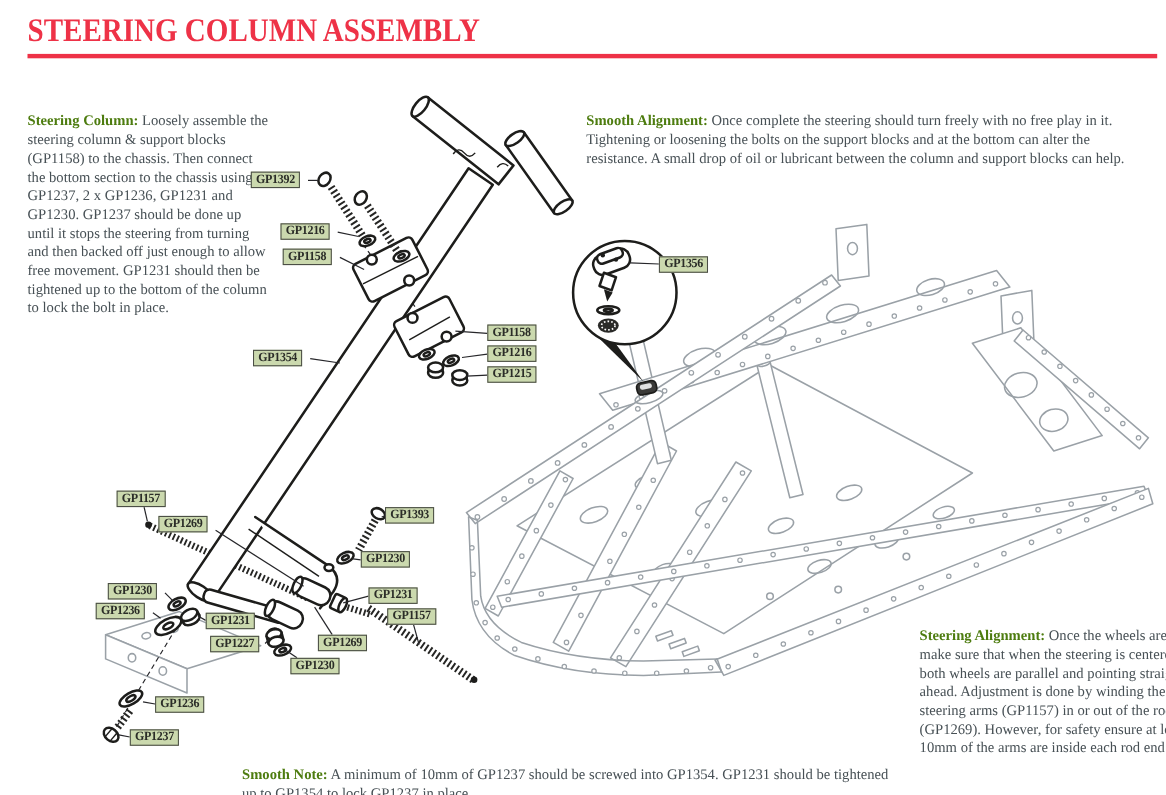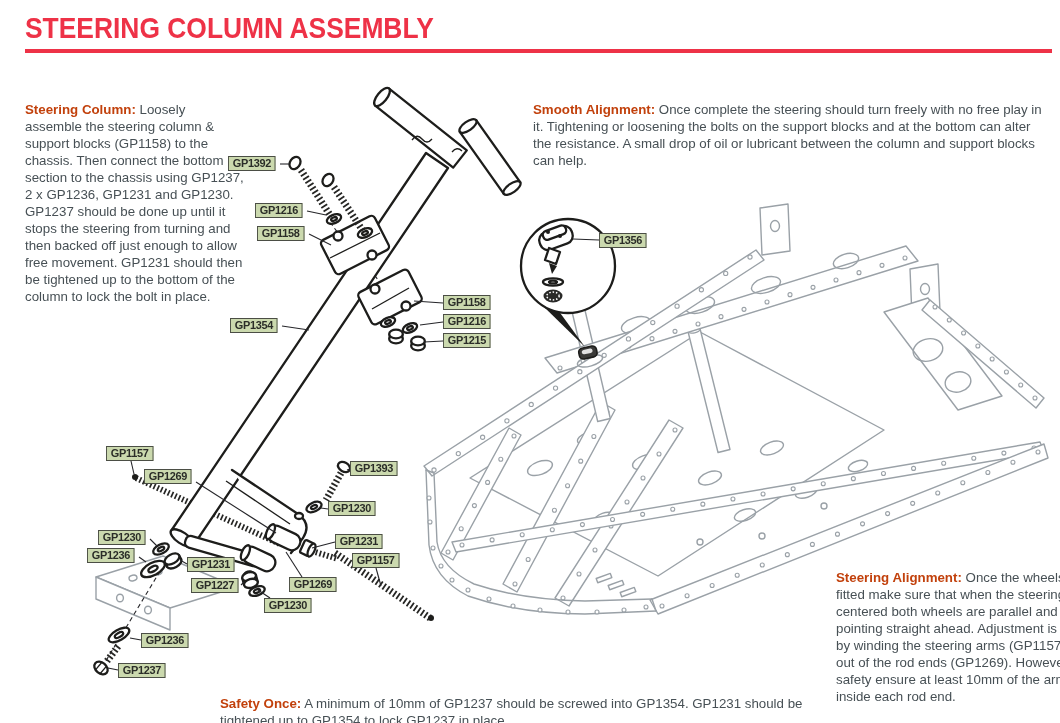--- a/index.html
+++ b/index.html
@@ -1,22 +1,22 @@
 <!DOCTYPE html>
 <html><head>
 <meta charset="utf-8">
 <style>
   html,body{margin:0;padding:0;background:#ffffff;}
   #page{position:relative;width:1060px;height:723px;background:#fff;overflow:hidden;
-        font-family:Liberation Sans, sans-serif;}
+        font-family:Liberation Serif, serif;}
   .title{position:absolute;left:25px;top:13px;font-weight:800;font-size:30px;line-height:1;
          color:#ee3247;letter-spacing:0px;transform:scaleX(.88);transform-origin:left top;white-space:nowrap;}
   .rule{position:absolute;left:25px;top:49px;width:1027px;height:4px;background:#ee3247;}
   .note{position:absolute;font-size:13.3px;line-height:1.28;color:#475055;}
-  .note b{color:#c2410c;}
+  .note b{color:#4d7c0f;}
   #diagram{position:absolute;left:0;top:0;}
   .part-label{position:absolute;background:#cbd9ae;border:1.6px solid #4b4e45;color:#2b2d28;
       font-weight:bold;font-size:11.5px;line-height:13px;padding:0 4px;white-space:nowrap;
       letter-spacing:-.3px;transform:scaleX(.95);transform-origin:left top;}
   
   .cg{stroke:#9aa1a7;fill:none;stroke-width:1.4;stroke-linejoin:round;stroke-linecap:round;}
   .cgf{stroke:#9aa1a7;fill:#fff;stroke-width:1.4;stroke-linejoin:round;}
   .riv{stroke:#9aa1a7;fill:#fff;stroke-width:1.1;}
   .k{stroke:#1d1d1b;fill:#fff;stroke-width:2.3;stroke-linejoin:round;stroke-linecap:round;}
   .k1{stroke:#1d1d1b;fill:none;stroke-width:1.3;}
@@ -419,21 +419,21 @@
         <line x1="118" y1="670" x2="108" y2="668"></line>
       </g>
   </svg>
 
   <p class="note" style="left:25px;top:88px;width:219px;"><b>Steering Column:</b><span> Loosely assemble the steering column &amp; support blocks (GP1158) to the chassis. Then connect the bottom section to the chassis using GP1237, 2 x GP1236, GP1231 and GP1230. GP1237 should be done up until it stops the steering from turning and then backed off just enough to allow free movement. GP1231 should then be tightened up to the bottom of the column to lock the bolt in place.</span></p>
 
   <p class="note" style="left:533px;top:88px;width:514px;"><b>Smooth Alignment:</b><span> Once complete the steering should turn freely with no free play in it. Tightening or loosening the bolts on the support blocks and at the bottom can alter the resistance. A small drop of oil or lubricant between the column and support blocks can help.</span></p>
 
   <p class="note" style="left:836px;top:556px;width:262px;"><b>Steering Alignment:</b><span> Once the wheels are fitted make sure that when the steering is centered both wheels are parallel and pointing straight ahead. Adjustment is done by winding the steering arms (GP1157) in or out of the rod ends (GP1269). However, for safety ensure at least 10mm of the arms are inside each rod end.</span></p>
 
-  <p class="note" style="left:220px;top:682px;width:594px;"><b>Safety Once:</b><span> A minimum of 10mm of GP1237 should be screwed into GP1354. GP1231 should be tightened up to GP1354 to lock GP1237 in place.</span></p>
+  <p class="note" style="left:220px;top:682px;width:594px;"><b>Smooth Note:</b><span> A minimum of 10mm of GP1237 should be screwed into GP1354. GP1231 should be tightened up to GP1354 to lock GP1237 in place.</span></p>
 
   <div>
       <div class="part-label" style="left: 228px; top: 156px;">GP1392</div>
       <div class="part-label" style="left: 255px; top: 203px;">GP1216</div>
       <div class="part-label" style="left: 257px; top: 226px;">GP1158</div>
       <div class="part-label" style="left: 230px; top: 318px;">GP1354</div>
       <div class="part-label" style="left: 443px; top: 295px;">GP1158</div>
       <div class="part-label" style="left: 443px; top: 314px;">GP1216</div>
       <div class="part-label" style="left: 443px; top: 333px;">GP1215</div>
       <div class="part-label" style="left: 599px; top: 233px;">GP1356</div>

